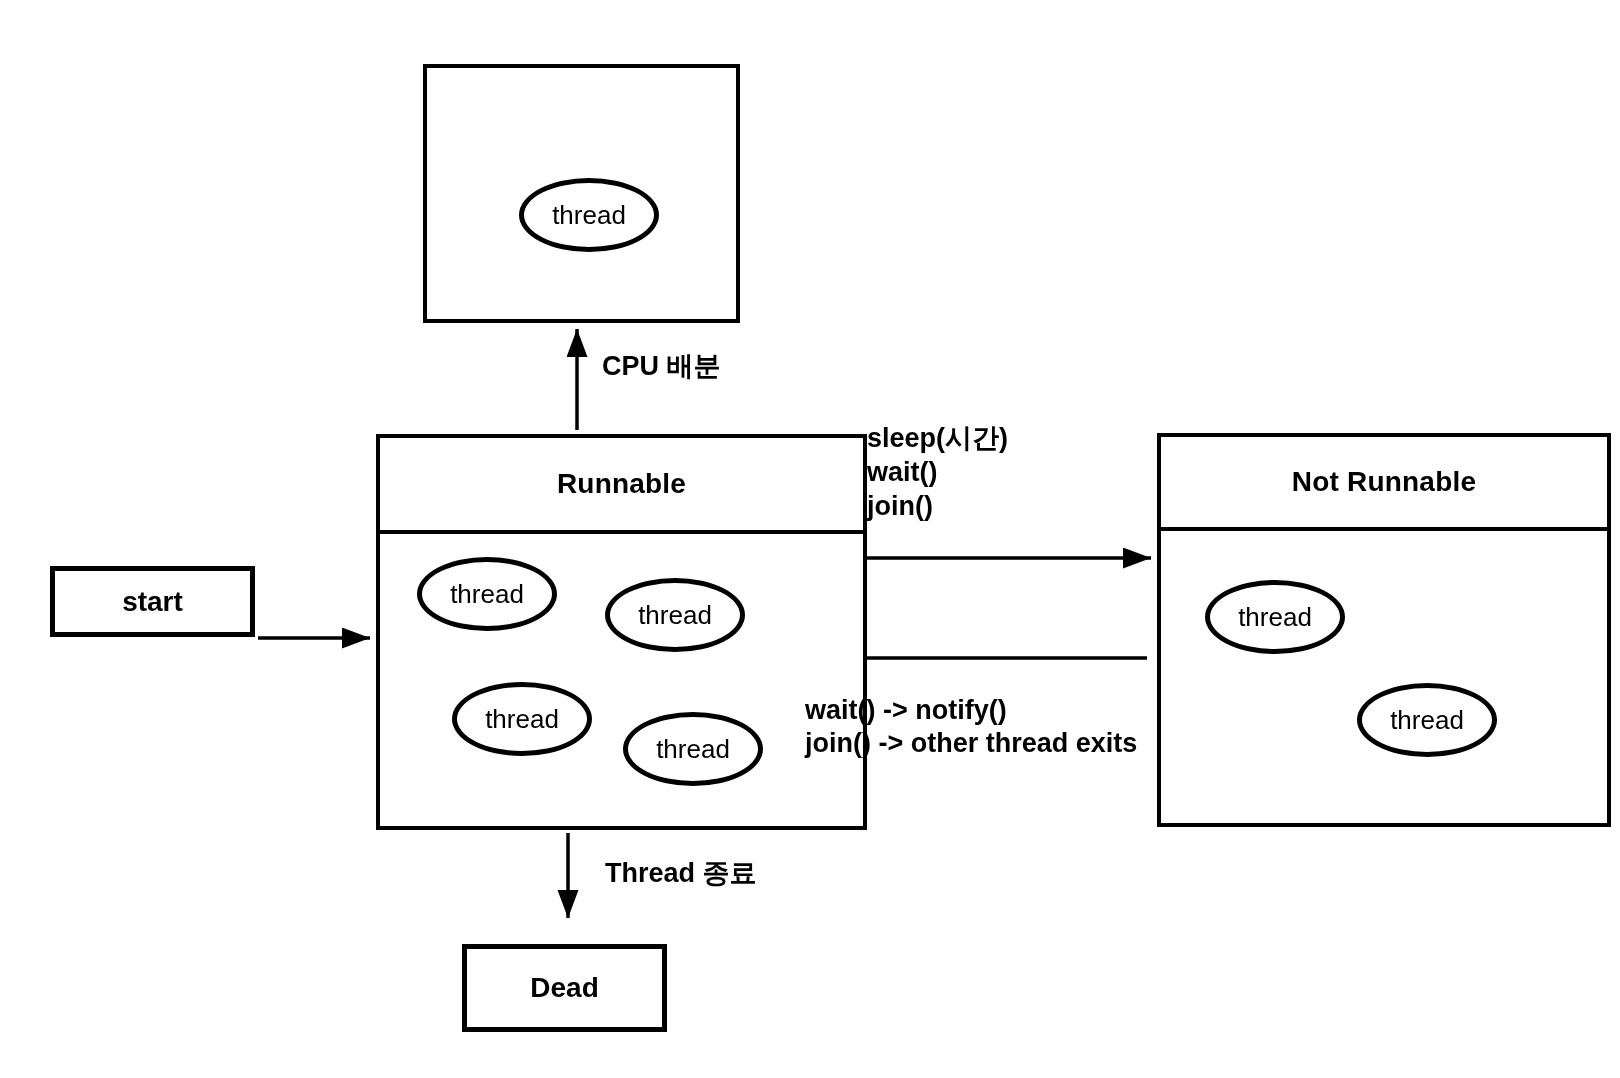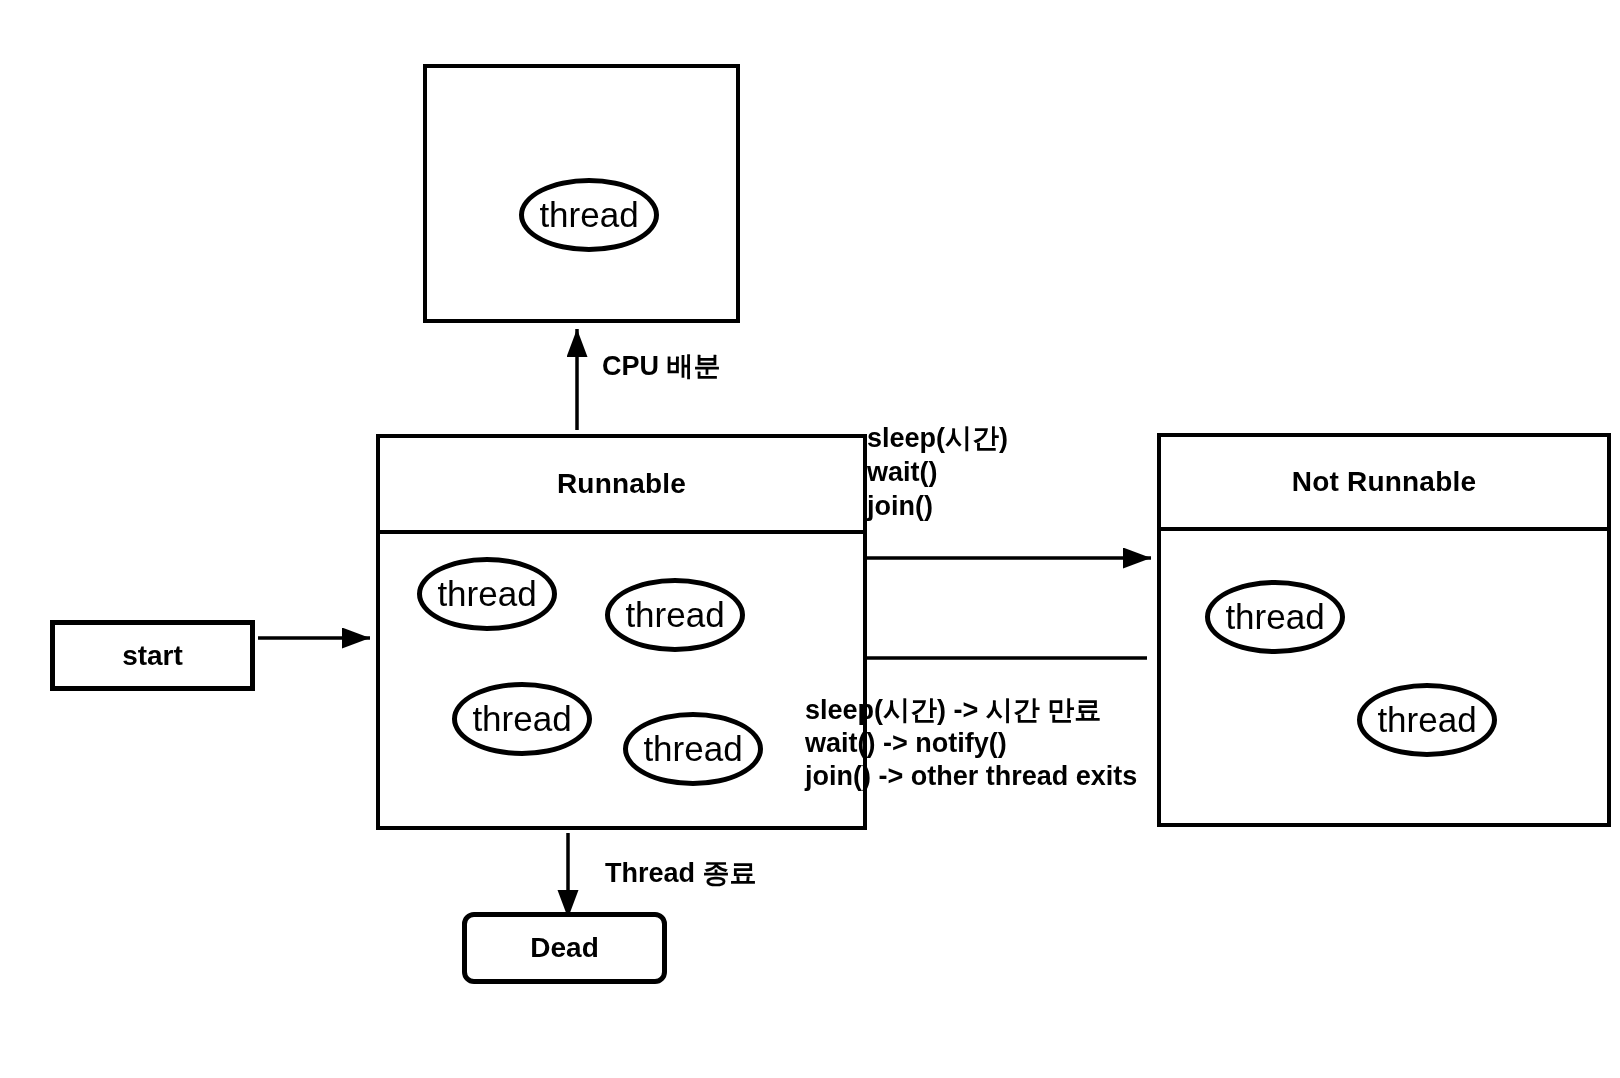--- a/index.html
+++ b/index.html
@@ -39,21 +39,21 @@
   .thread-ellipse {
     position: absolute;
     width: 140px;
     height: 74px;
     border: 5px solid #000000;
     border-radius: 50%;
     background: #ffffff;
     display: flex;
     align-items: center;
     justify-content: center;
-    font-size: 35px;
+    font-size: 26px;
     font-weight: normal;
     box-sizing: border-box;
   }
   .simple-box {
     position: absolute;
     border: 5px solid #000000;
     background: #ffffff;
     box-sizing: border-box;
     display: flex;
     align-items: center;
@@ -98,37 +98,36 @@
     <div class="thread-ellipse" style="left:72px; top:244px;">thread</div>
     <div class="thread-ellipse" style="left:243px; top:274px;">thread</div>
   </div>
 
   <div class="state-box notrunnable" style="left:1157px; top:433px; width:454px; height:394px;">
     <div class="state-header">Not Runnable</div>
     <div class="thread-ellipse" style="left:44px; top:143px;">thread</div>
     <div class="thread-ellipse" style="left:196px; top:246px;">thread</div>
   </div>
 
-  <div class="simple-box" style="left:50px; top:620px; width:205px; height:71px;">
+  <div class="simple-box" style="left:50px; top:566px; width:205px; height:71px;">
     <span>start</span>
   </div>
 
-  <div class="simple-box" style="left:462px; top:912px; width:205px; height:72px;border-radius:12px;">
+  <div class="simple-box" style="left:462px; top:944px; width:205px; height:88px;">
     <span>Dead</span>
   </div>
 
   <div class="edge-label" style="left:602px; top:349px;">CPU 배분</div>
 
   <div class="edge-label" style="left:867px; top:421px;">
     <div>sleep(시간)</div>
     <div>wait()</div>
     <div>join()</div>
   </div>
 
   <div class="edge-label" style="left:805px; top:694px; line-height:33px;">
-    <div>sleep(시간) -&gt; 시간 만료</div>
     <div>wait() -&gt; notify()</div>
     <div>join() -&gt; other thread exits</div>
   </div>
 
   <div class="edge-label" style="left:605px; top:856px;">Thread 종료</div>
 
 </div>
 
 </body></html>

